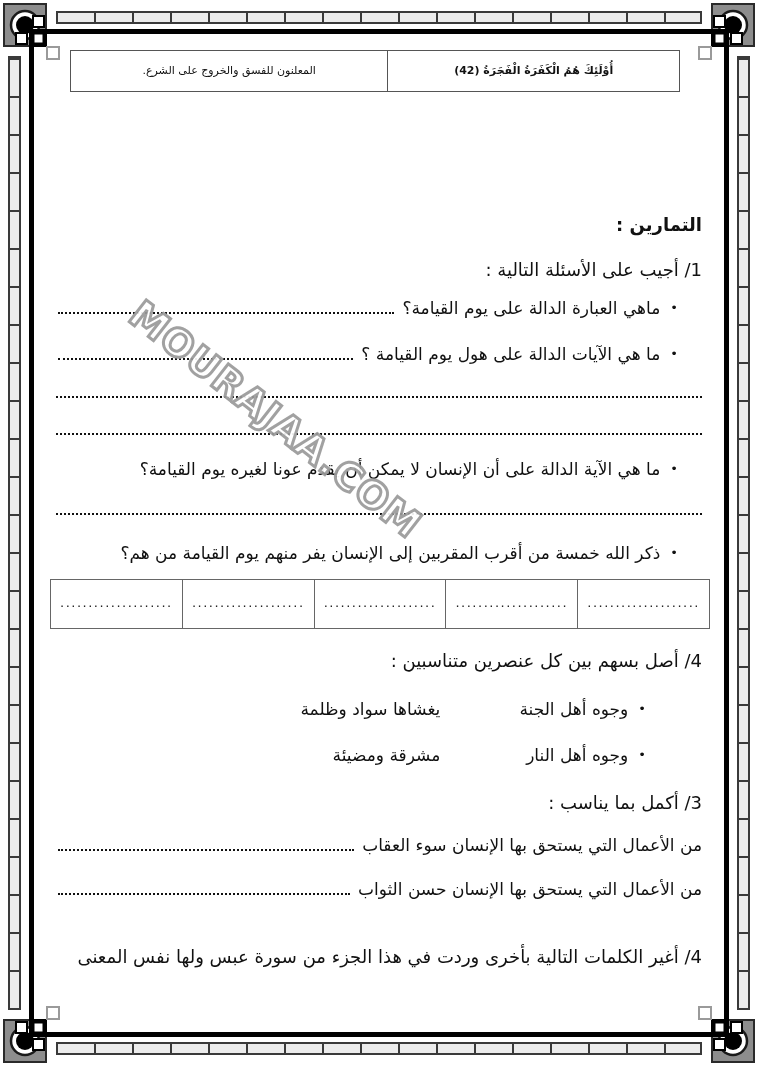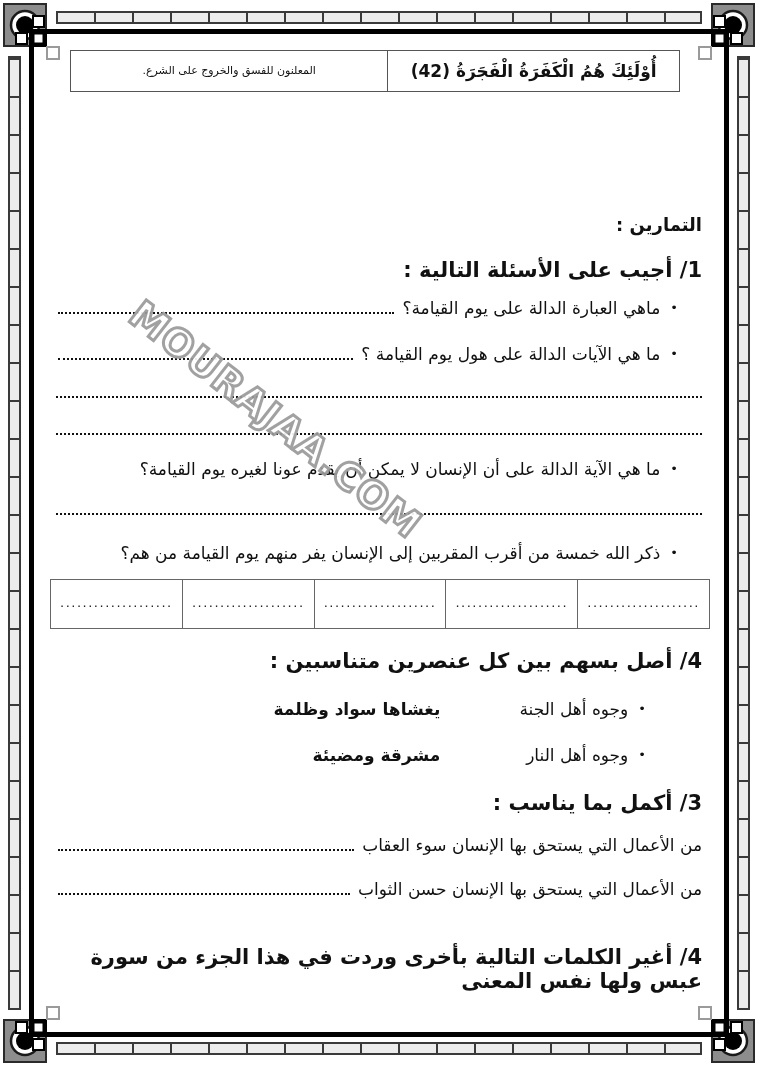--- a/index.html
+++ b/index.html
@@ -34,41 +34,41 @@
     color:#ffffff;-webkit-text-stroke:3px #9a9a9a;
     text-shadow:0 0 2px #bbb;opacity:.92;direction:ltr;
   }
 
   
   .content{position:absolute;top:40px;left:56px;right:56px;bottom:40px;
     direction:rtl;font-size:17px;line-height:24px;}
 
   .quote-table{display:flex;border:1.6px solid #555;margin:10px 22px 0 14px;height:40px;}
   .qt-verse{width:46.5%;border-left:1.6px solid #555;display:flex;align-items:center;
-    justify-content:center;font-weight:bold;font-size:17px;padding:0 4px;}
+    justify-content:center;font-weight:bold;font-size:11px;padding:0 4px;}
   .qt-expl{flex:1;display:flex;align-items:center;justify-content:center;
     font-size:11px;padding:0 6px;}
 
   .ex-title{margin-top:120px;font-weight:bold;font-size:18px;line-height:26px;}
-  .sec-heading{margin-top:20px;font-size:21px;font-weight:bold;}
+  .sec-heading{margin-top:20px;font-size:18px;}
 
   .brow{display:flex;align-items:flex-end;padding-right:24px;}
   .bullet{font-size:13px;line-height:24px;margin-left:10px;}
   .btext{white-space:nowrap;}
   .dots{flex:1;border-bottom:2.2px dotted #111;margin-bottom:6px;margin-left:2px;margin-right:8px;}
   .dotline{border-bottom:2.4px dotted #111;height:0;}
 
   .t5{display:flex;border:1.6px solid #666;margin:14px -8px 0 -6px;background:#fff;}
   .t5 .cell{flex:1;border-left:1.6px solid #666;text-align:center;
     padding:11px 2px 13px;font-size:13px;letter-spacing:1.5px;color:#222;}
   .t5 .cell:last-child{border-left:none;}
 
   .match-row{display:flex;align-items:center;padding-right:56px;}
   .match-item{width:140px;white-space:nowrap;}
-  .match-answer{margin-right:48px;white-space:nowrap;font-weight:bold;}
+  .match-answer{margin-right:48px;white-space:nowrap;}
 
   .fill-row{display:flex;align-items:flex-end;}
   .mt26{margin-top:26px;} .mt24{margin-top:24px;} .mt22{margin-top:22px;}
   .mt20{margin-top:20px;} .mt18{margin-top:18px;} .mt14{margin-top:14px;}
   .mt30{margin-top:30px;} .mt35{margin-top:35px;} .mt32{margin-top:32px;}
   .mt44{margin-top:44px;}
 </style>
 </head>
 <body>
 

